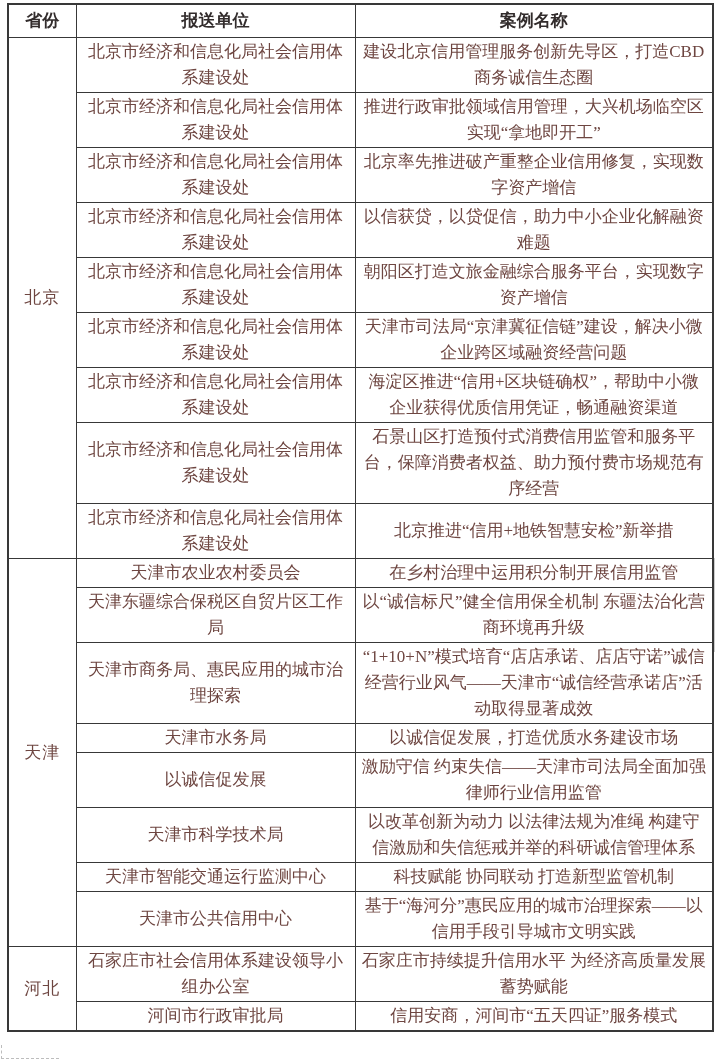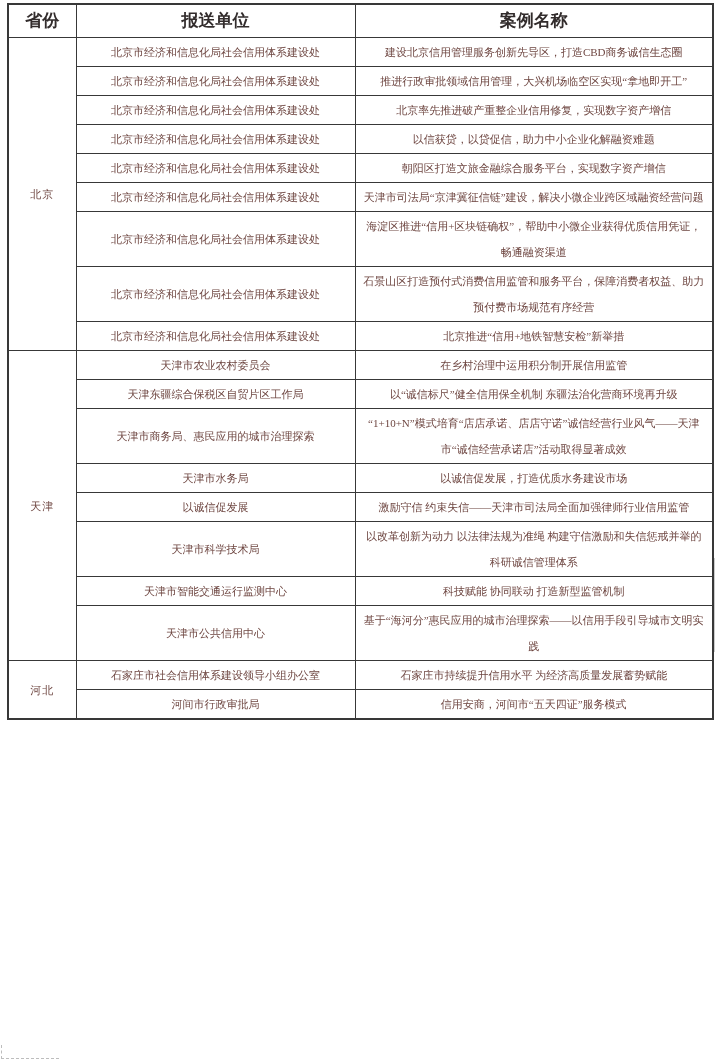--- a/index.html
+++ b/index.html
@@ -28,21 +28,21 @@
     border-collapse: collapse;
     table-layout: fixed;
     border: 2px solid #383838;
   }
   table.credit-table th,
   table.credit-table td {
     border: 1.5px solid #383838;
     text-align: center;
     vertical-align: middle;
     padding: 1px 6px;
-    font-size: 11px;
+    font-size: 17px;
     line-height: 26px;
     color: #6e4641;
     word-break: break-all;
   }
   table.credit-table th {
     color: #322c2c;
     font-weight: bold;
     padding: 3px 4px;
     font-size: 17px;
   }

